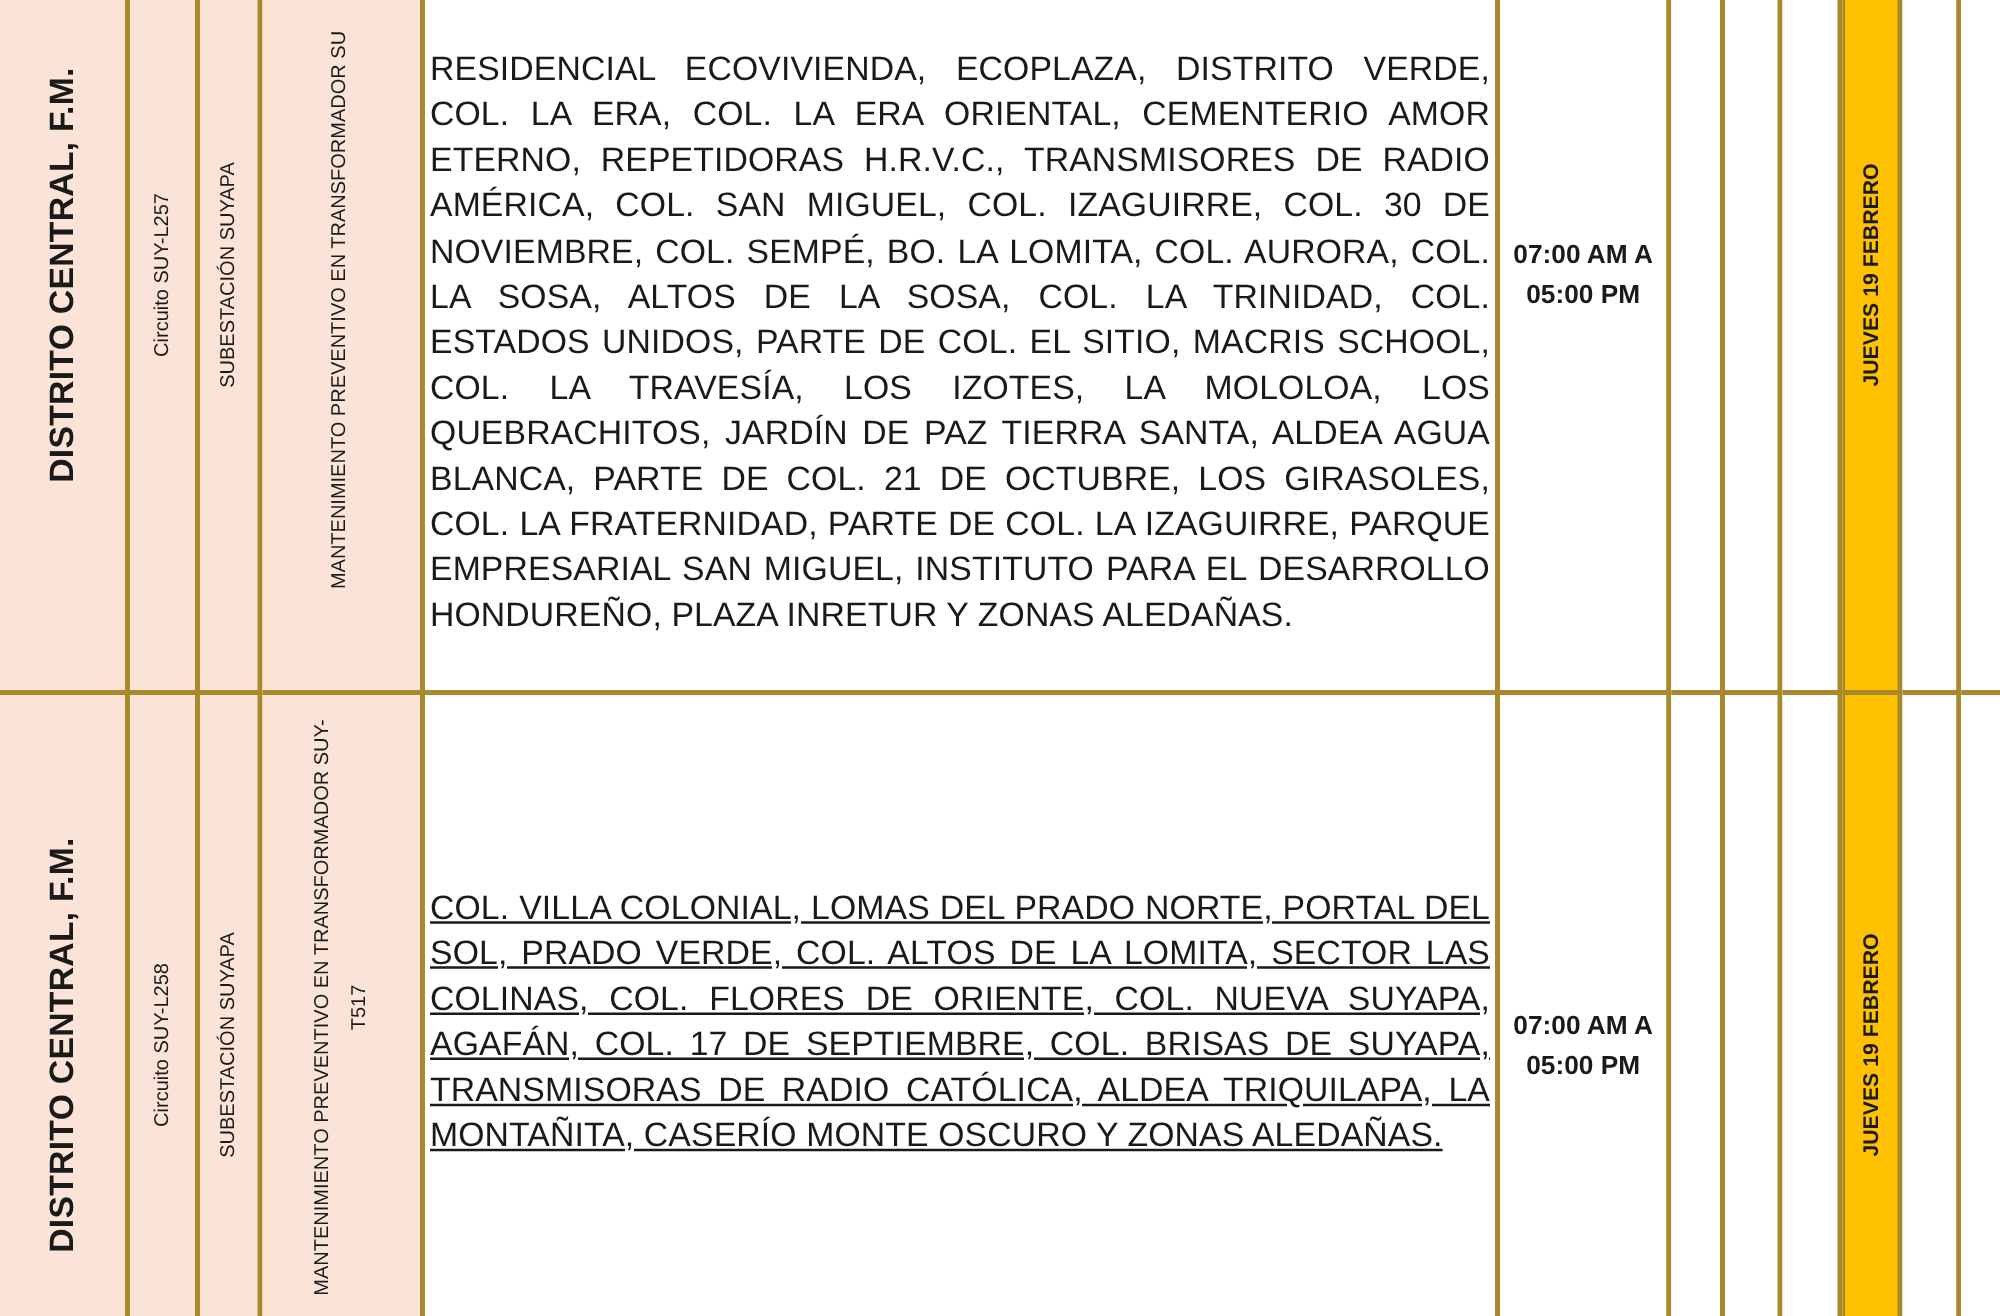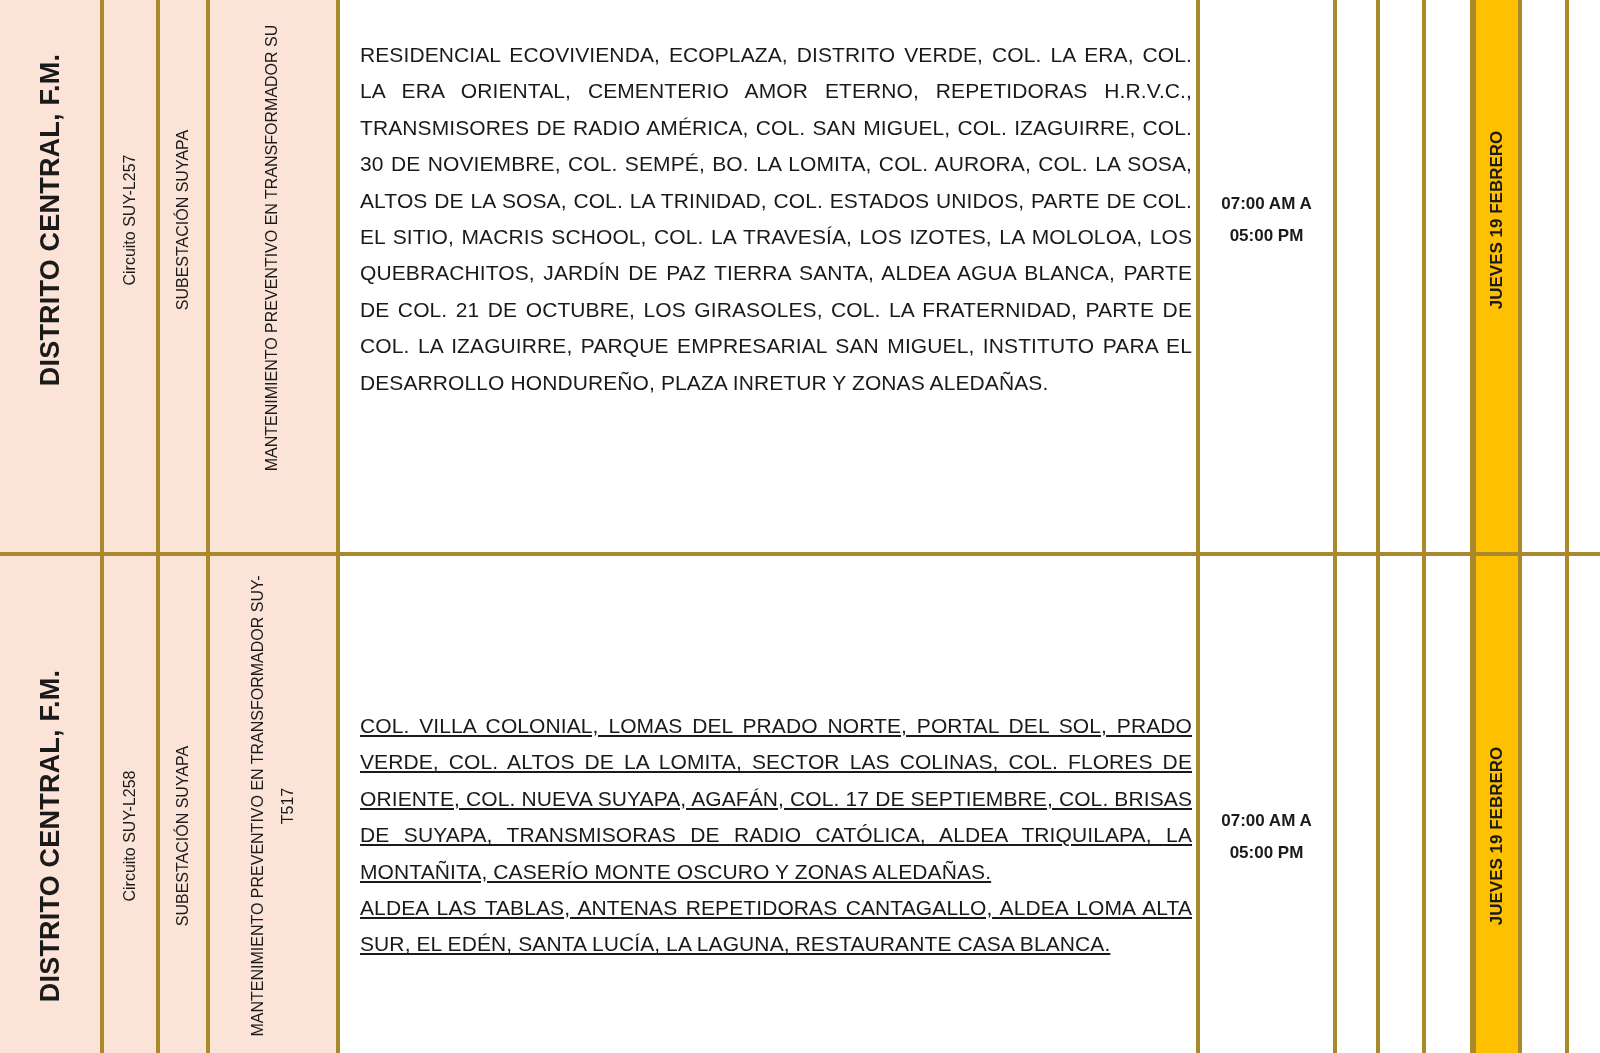--- a/index.html
+++ b/index.html
@@ -76,39 +76,39 @@
     .row-1 .vt-fecha { top: 230px; }
 
     .row-2 .vt-municipio { top: 280px; }
     .row-2 .vt-circuito { top: 280px; }
     .row-2 .vt-subestacion { top: 280px; }
     .row-2 .vt-trabajo { top: 250px; }
     .row-2 .vt-fecha { top: 280px; }
 
     .sectores-text {
       position: absolute;
-      left: 20px;
+      left: 4px;
       right: 4px;
-      font-size: 21px;
+      font-size: 27px;
       line-height: 36.4px;
       color: #1a1a1a;
       text-align: justify;
       text-align-last: left;
       letter-spacing: 0.1px;
     }
     .row-1 .sectores-text { top: 47px; }
     .row-2 .sectores-text { top: 152px; text-decoration: underline; }
     .sectores-text p { margin: 0; }
 
     .horario {
       position: absolute;
       left: 0;
       right: 0;
       text-align: center;
-      font-size: 17px;
+      font-size: 21px;
       font-weight: bold;
       line-height: 32px;
       color: #1a1a1a;
     }
     .row-1 .horario { top: 198px; }
     .row-2 .horario { top: 249px; }
     .horario span { display: block; }
   </style>
 </head>
 <body>
@@ -161,21 +161,20 @@
     </div>
     <div class="cell pink c-trabajo">
       <div class="vtext vt-trabajo">
         <div>MANTENIMIENTO PREVENTIVO EN TRANSFORMADOR SUY-</div>
         <div>T517</div>
       </div>
     </div>
     <div class="cell white c-sectores">
       <div class="sectores-text">
         <p>COL. VILLA COLONIAL, LOMAS DEL PRADO NORTE, PORTAL DEL SOL, PRADO VERDE, COL. ALTOS DE LA LOMITA, SECTOR LAS COLINAS, COL. FLORES DE ORIENTE, COL. NUEVA SUYAPA, AGAFÁN, COL. 17 DE SEPTIEMBRE, COL. BRISAS DE SUYAPA, TRANSMISORAS DE RADIO CATÓLICA, ALDEA TRIQUILAPA, LA MONTAÑITA, CASERÍO MONTE OSCURO Y ZONAS ALEDAÑAS.</p>
-        <p>ALDEA LAS TABLAS, ANTENAS REPETIDORAS CANTAGALLO, ALDEA LOMA ALTA SUR, EL EDÉN, SANTA LUCÍA, LA LAGUNA, RESTAURANTE CASA BLANCA.</p>
       </div>
     </div>
     <div class="cell white c-horario">
       <div class="horario">
         <span>07:00 AM A</span>
         <span>05:00 PM</span>
       </div>
     </div>
     <div class="cell white c-e1"></div>
     <div class="cell white c-e2"></div>

